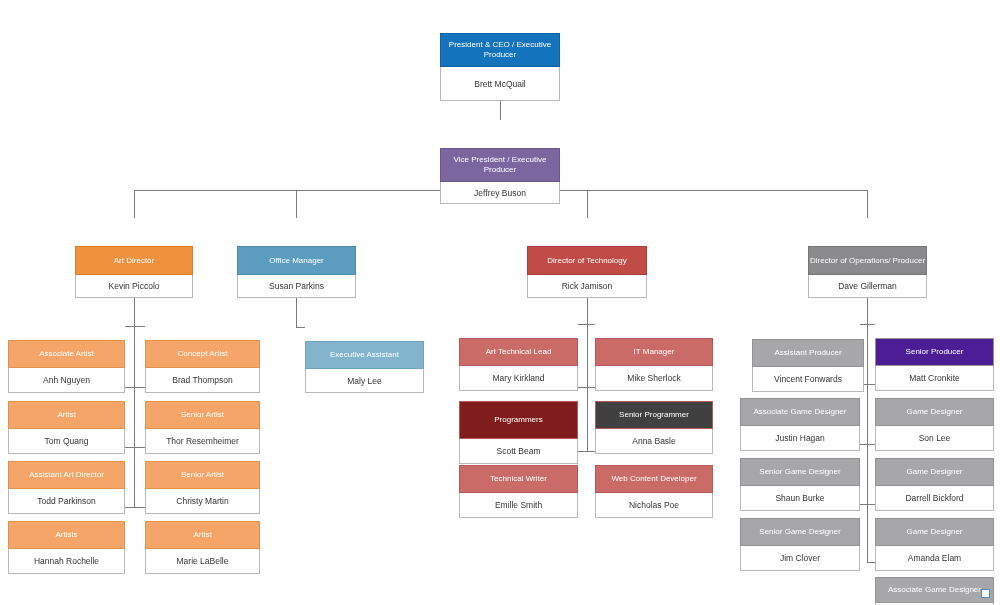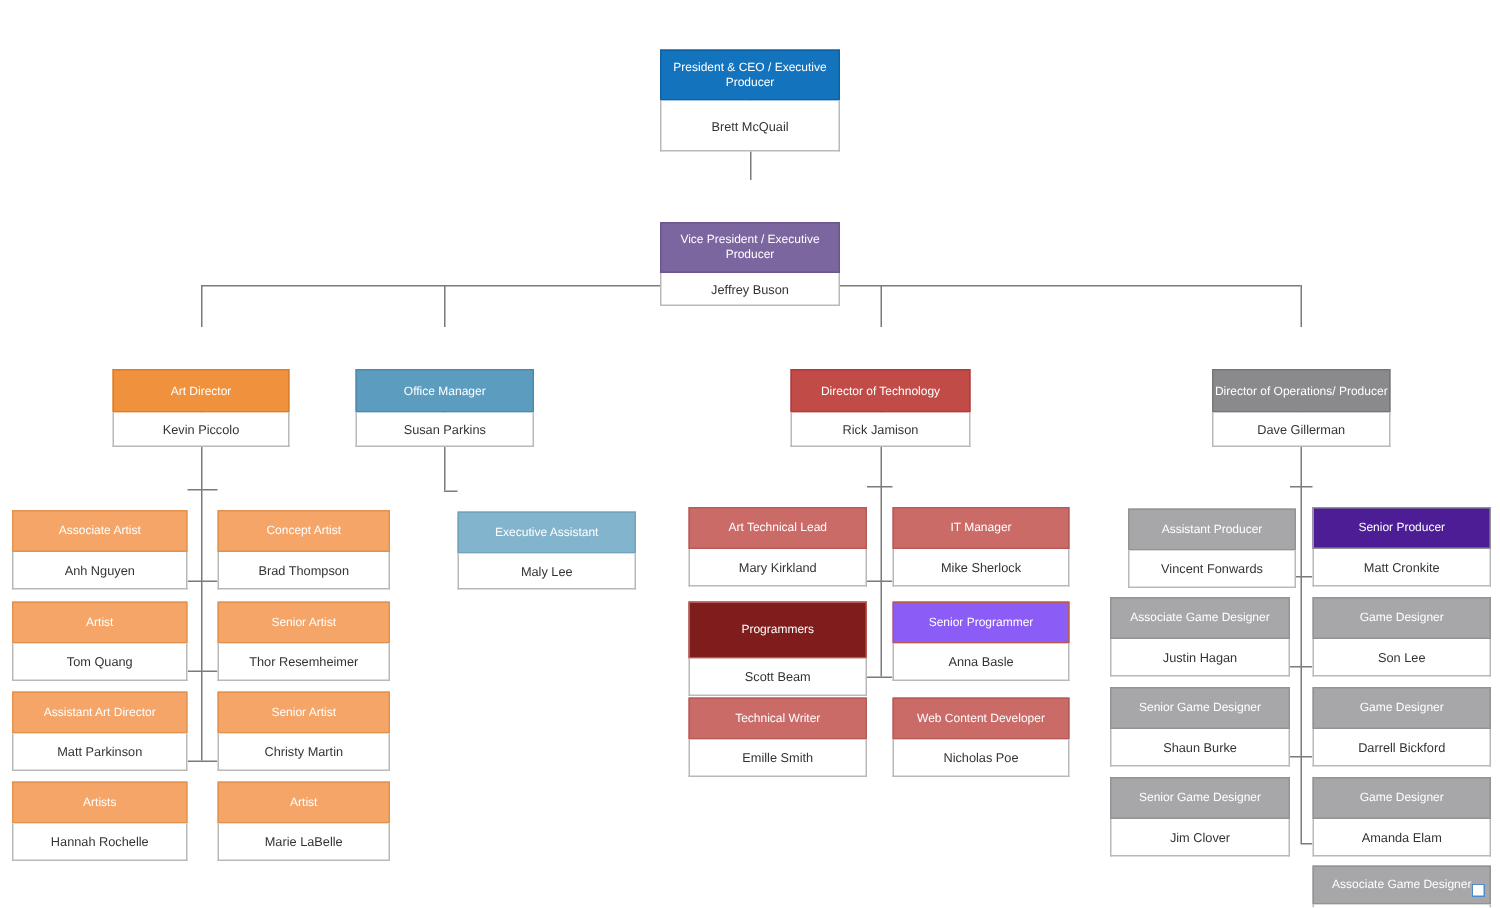--- a/index.html
+++ b/index.html
@@ -95,21 +95,21 @@
       <div class="node" style="left: 8px; top: 373px; width: 117px;">
         <div class="node-title" style="height: 28px; background: rgb(244, 165, 103); border: 1px solid rgb(225, 146, 79);">Artist</div>
         <div class="node-name" style="height: 25px;">Tom Quang</div>
       </div>
       <div class="node" style="left: 145px; top: 373px; width: 115px;">
         <div class="node-title" style="height: 28px; background: rgb(244, 165, 103); border: 1px solid rgb(225, 146, 79);">Senior Artist</div>
         <div class="node-name" style="height: 25px;">Thor Resemheimer</div>
       </div>
       <div class="node" style="left: 8px; top: 433px; width: 117px;">
         <div class="node-title" style="height: 28px; background: rgb(244, 165, 103); border: 1px solid rgb(225, 146, 79);">Assistant Art Director</div>
-        <div class="node-name" style="height: 25px;">Matt Parkinson</div>
+        <div class="node-name" style="height: 25px;">Todd Parkinson</div>
       </div>
       <div class="node" style="left: 145px; top: 433px; width: 115px;">
         <div class="node-title" style="height: 28px; background: rgb(244, 165, 103); border: 1px solid rgb(225, 146, 79);">Senior Artist</div>
         <div class="node-name" style="height: 25px;">Christy Martin</div>
       </div>
       <div class="node" style="left: 8px; top: 493px; width: 117px;">
         <div class="node-title" style="height: 28px; background: rgb(244, 165, 103); border: 1px solid rgb(225, 146, 79);">Artists</div>
         <div class="node-name" style="height: 25px;">Hannah Rochelle</div>
       </div>
       <div class="node" style="left: 145px; top: 493px; width: 115px;">
@@ -126,21 +126,21 @@
       </div>
       <div class="node" style="left: 595px; top: 310px; width: 118px;">
         <div class="node-title" style="height: 28px; background: rgb(203, 107, 104); border: 1px solid rgb(181, 90, 87);">IT Manager</div>
         <div class="node-name" style="height: 25px;">Mike Sherlock</div>
       </div>
       <div class="node" style="left: 459px; top: 373px; width: 119px;">
         <div class="node-title" style="height: 38px; background: #7f1d1d; border: 1px solid rgb(181, 90, 87);">Programmers</div>
         <div class="node-name" style="height: 25px;">Scott Beam</div>
       </div>
       <div class="node" style="left: 595px; top: 373px; width: 118px;">
-        <div class="node-title" style="height: 28px; background: #8b5cf6; border: 1px solid rgb(181, 90, 87);">Senior Programmer</div>
+        <div class="node-title" style="height: 28px; background: #404040; border: 1px solid rgb(181, 90, 87);">Senior Programmer</div>
         <div class="node-name" style="height: 25px;">Anna Basle</div>
       </div>
       <div class="node" style="left: 459px; top: 437px; width: 119px;">
         <div class="node-title" style="height: 28px; background: rgb(203, 107, 104); border: 1px solid rgb(181, 90, 87);">Technical Writer</div>
         <div class="node-name" style="height: 25px;">Emille Smith</div>
       </div>
       <div class="node" style="left: 595px; top: 437px; width: 118px;">
         <div class="node-title" style="height: 28px; background: rgb(203, 107, 104); border: 1px solid rgb(181, 90, 87);">Web Content Developer</div>
         <div class="node-name" style="height: 25px;">Nicholas Poe</div>
       </div>

